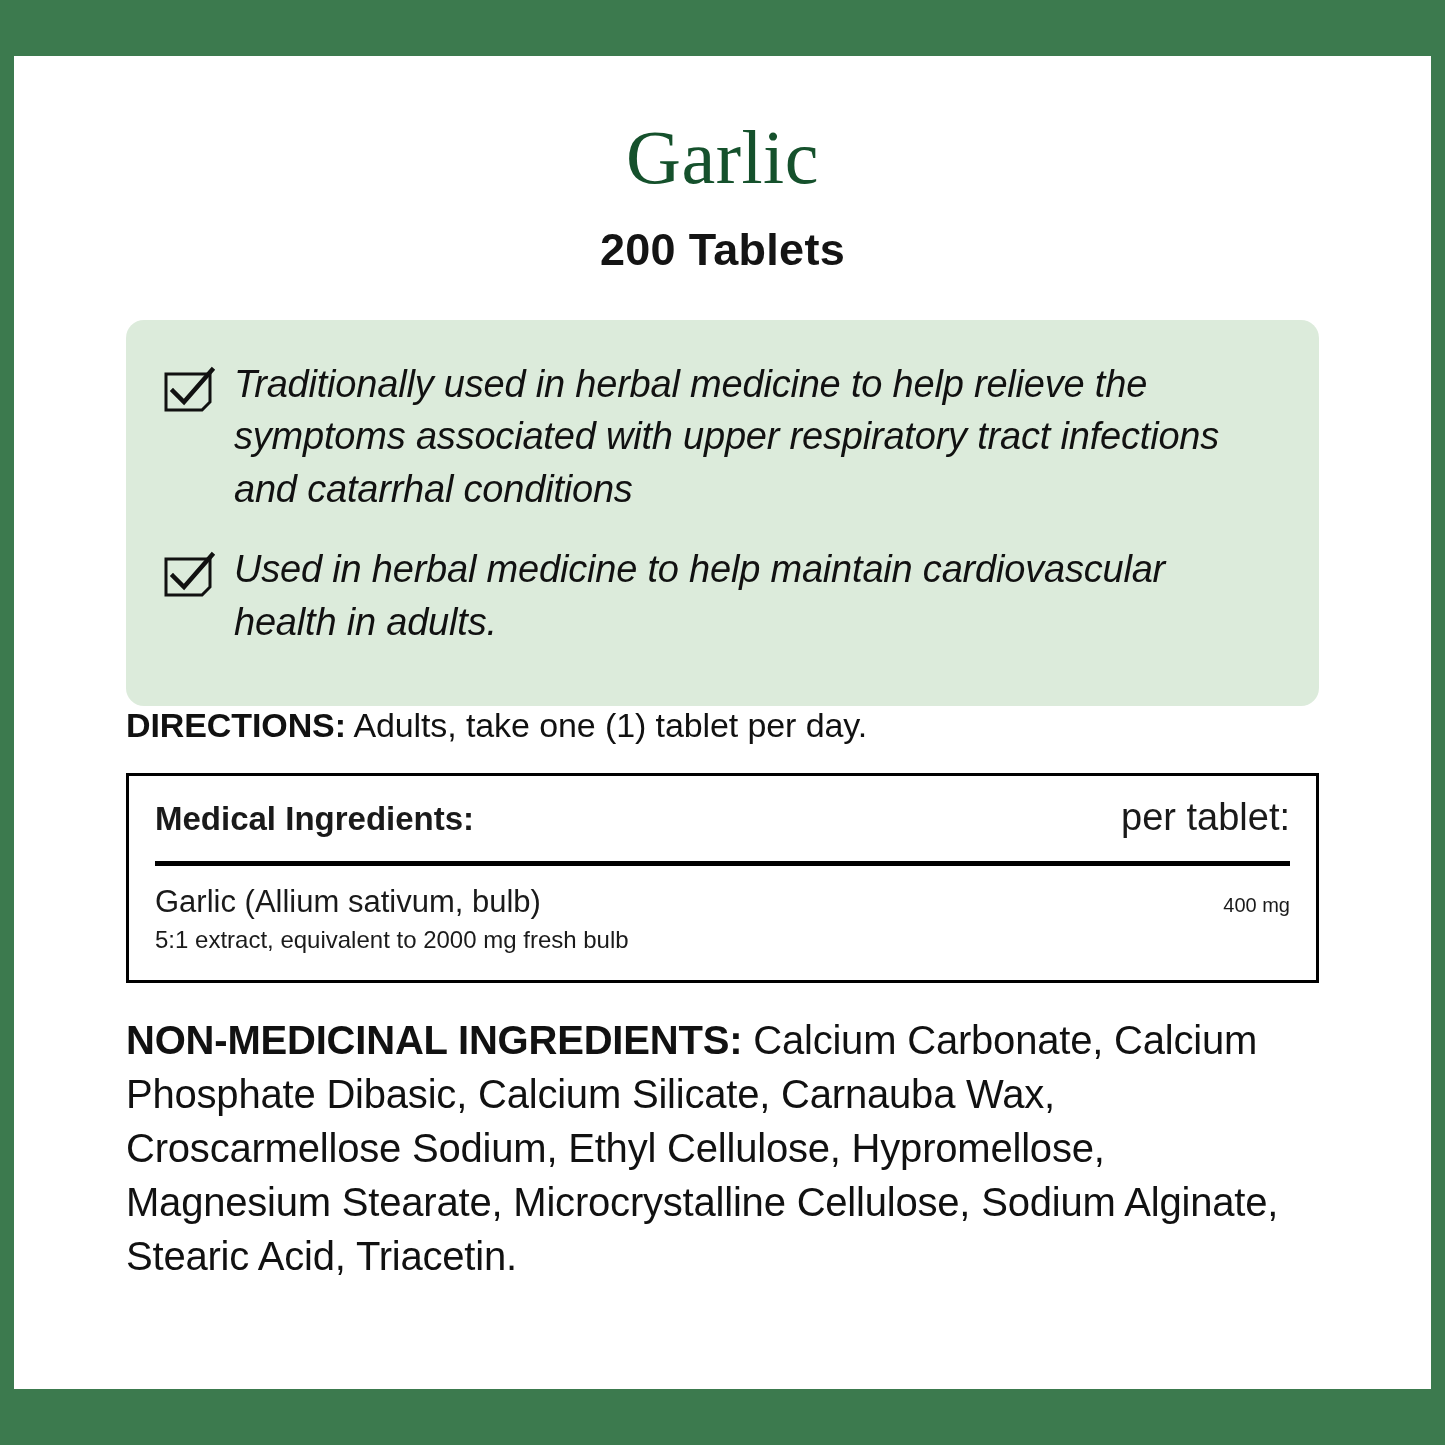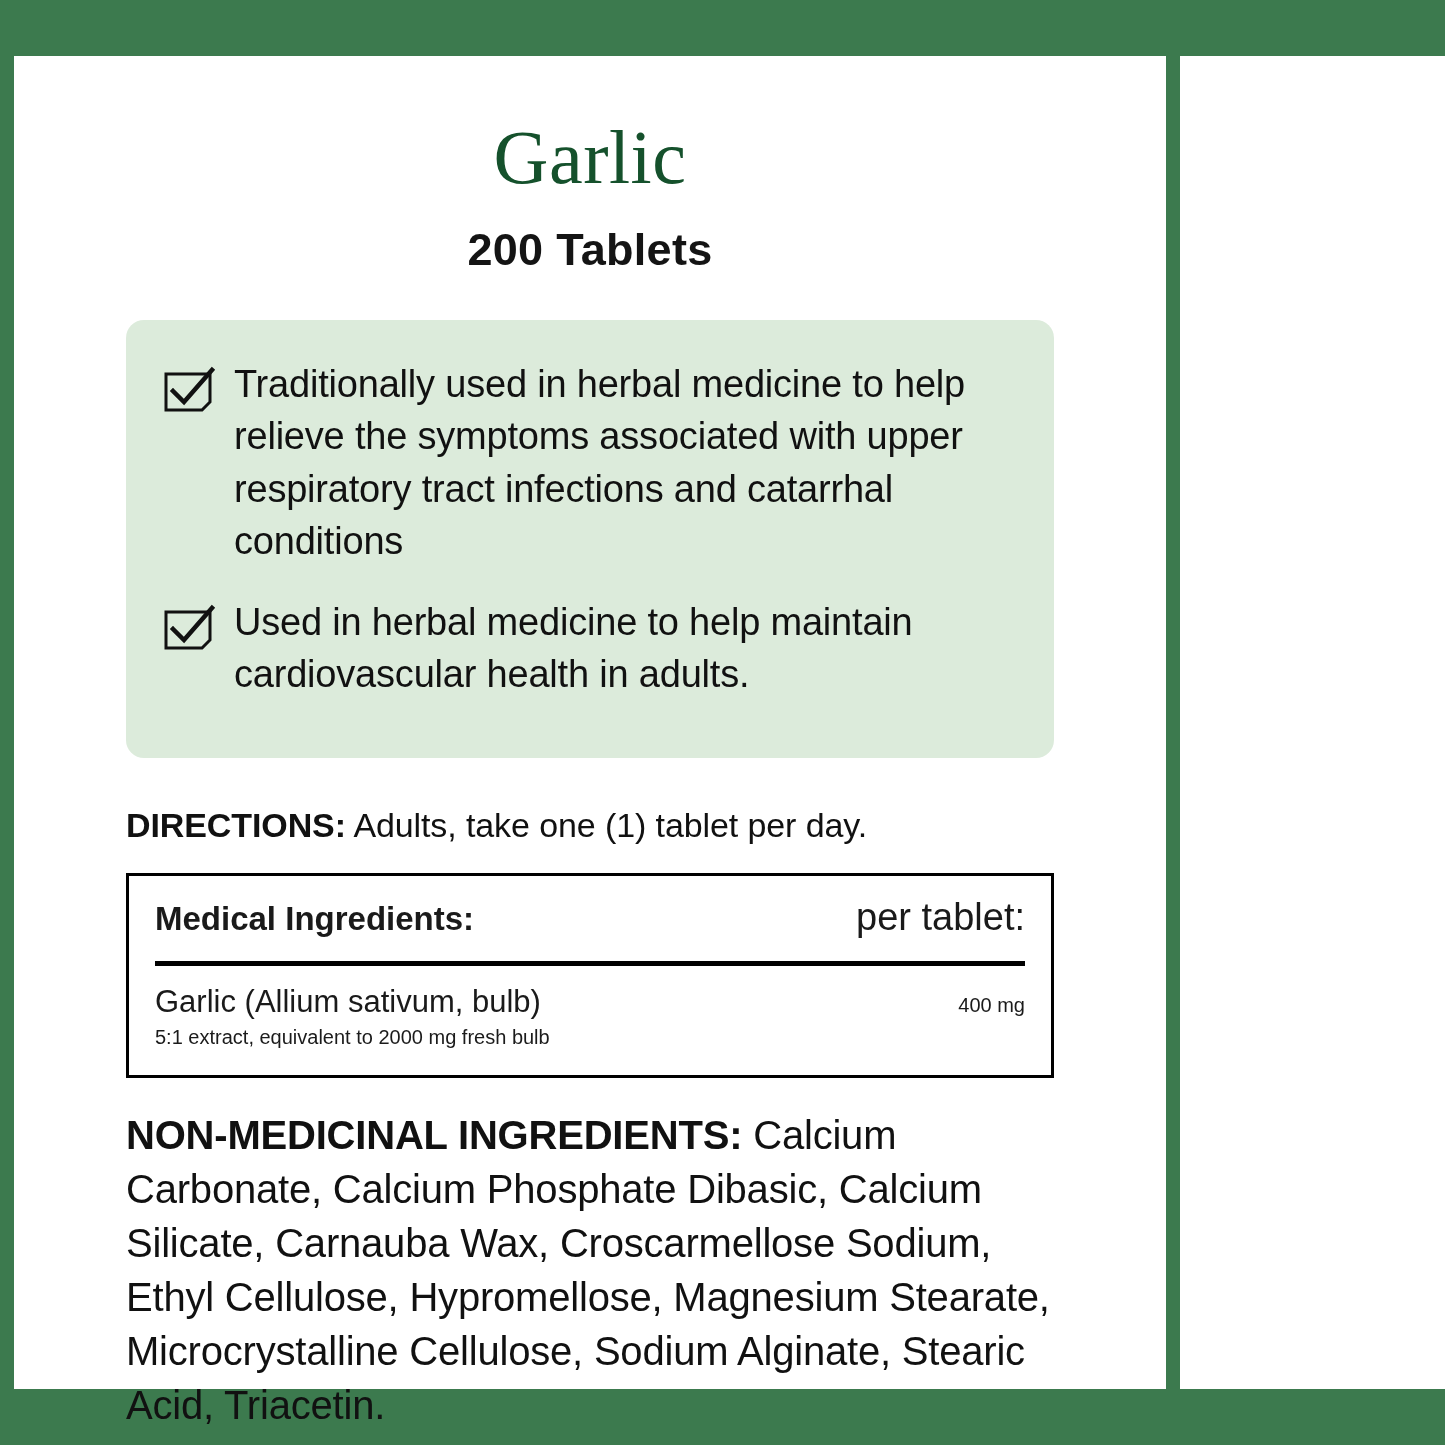--- a/index.html
+++ b/index.html
@@ -9,21 +9,21 @@
   body {
     width: 1445px;
     height: 1445px;
     background: #ffffff;
     font-family: "Liberation Sans", sans-serif;
     color: #1a1a1a;
     overflow: hidden;
   }
   .page {
     position: relative;
-    width: 1180px;
+    width: 1445px;
     height: 1445px;
     box-sizing: border-box;
     background: #ffffff;
   }
   .band {
     position: absolute;
     left: 0;
     width: 1445px;
     background: #3c7a4e;
   }
@@ -76,20 +76,21 @@
     color: #141414;
     margin-top: 26px;
     letter-spacing: 0.3px;
   }
   .claims-box {
     margin-top: 44px;
     background: #dcebdb;
     border-radius: 18px;
     padding: 38px 44px 42px 34px;
     box-sizing: border-box;
+    font-style: italic;
   }
   .claim {
     display: flex;
     align-items: flex-start;
     margin-bottom: 28px;
   }
   .claim:last-child {
     margin-bottom: 16px;
   }
   .check-icon {
@@ -99,21 +100,20 @@
     margin-right: 18px;
     margin-top: 6px;
   }
   .claim-text {
     font-size: 38px;
     line-height: 1.38;
     color: #111111;
     letter-spacing: -0.2px;
   }
   .directions {
-    margin-top: 48px;
     font-size: 34px;
     color: #111111;
     letter-spacing: -0.1px;
   }
   .directions .lbl {
     font-weight: bold;
   }
   .facts-box {
     margin-top: 28px;
     border: 3px solid #000000;
@@ -140,21 +140,21 @@
     justify-content: space-between;
     margin-top: 18px;
   }
   .facts-row .name {
     font-size: 31px;
   }
   .facts-row .amt {
     font-size: 20px;
   }
   .facts-sub {
-    font-size: 20px;
+    font-size: 24px;
     margin-top: 6px;
     color: #1b1b1b;
   }
   .nonmed {
     margin-top: 30px;
     font-size: 40px;
     line-height: 1.35;
     letter-spacing: -0.2px;
     color: #111111;
   }

